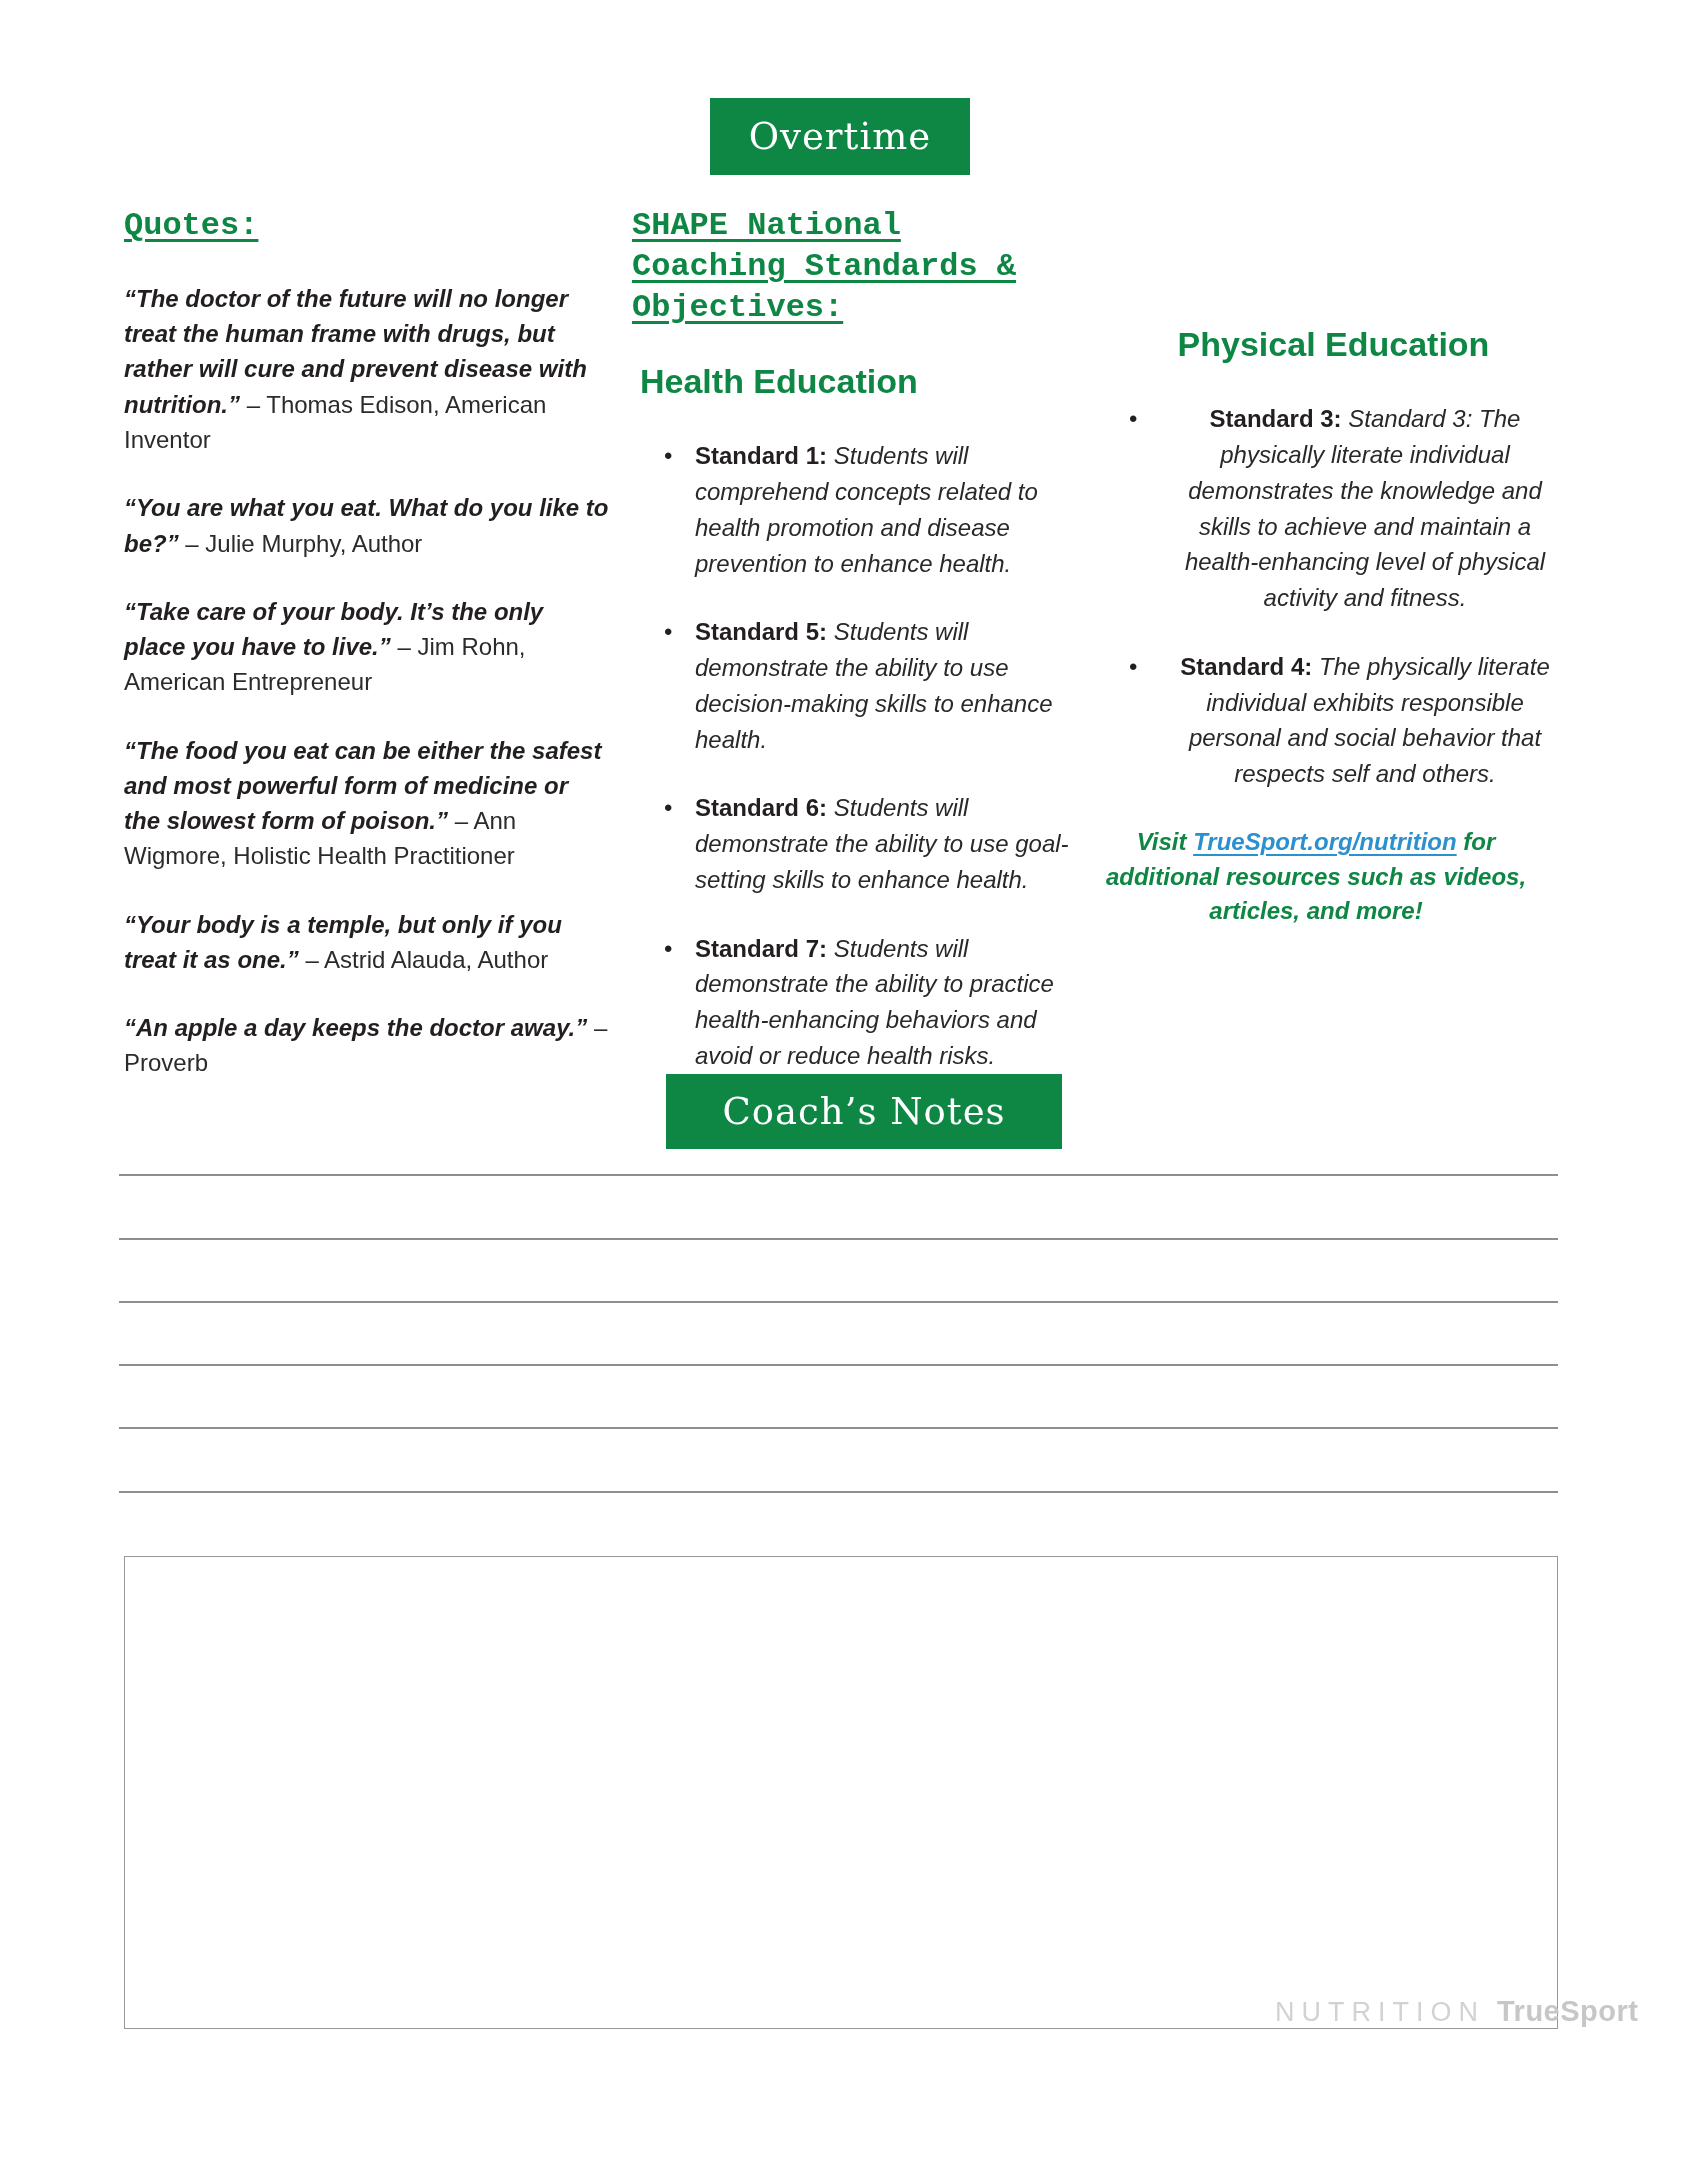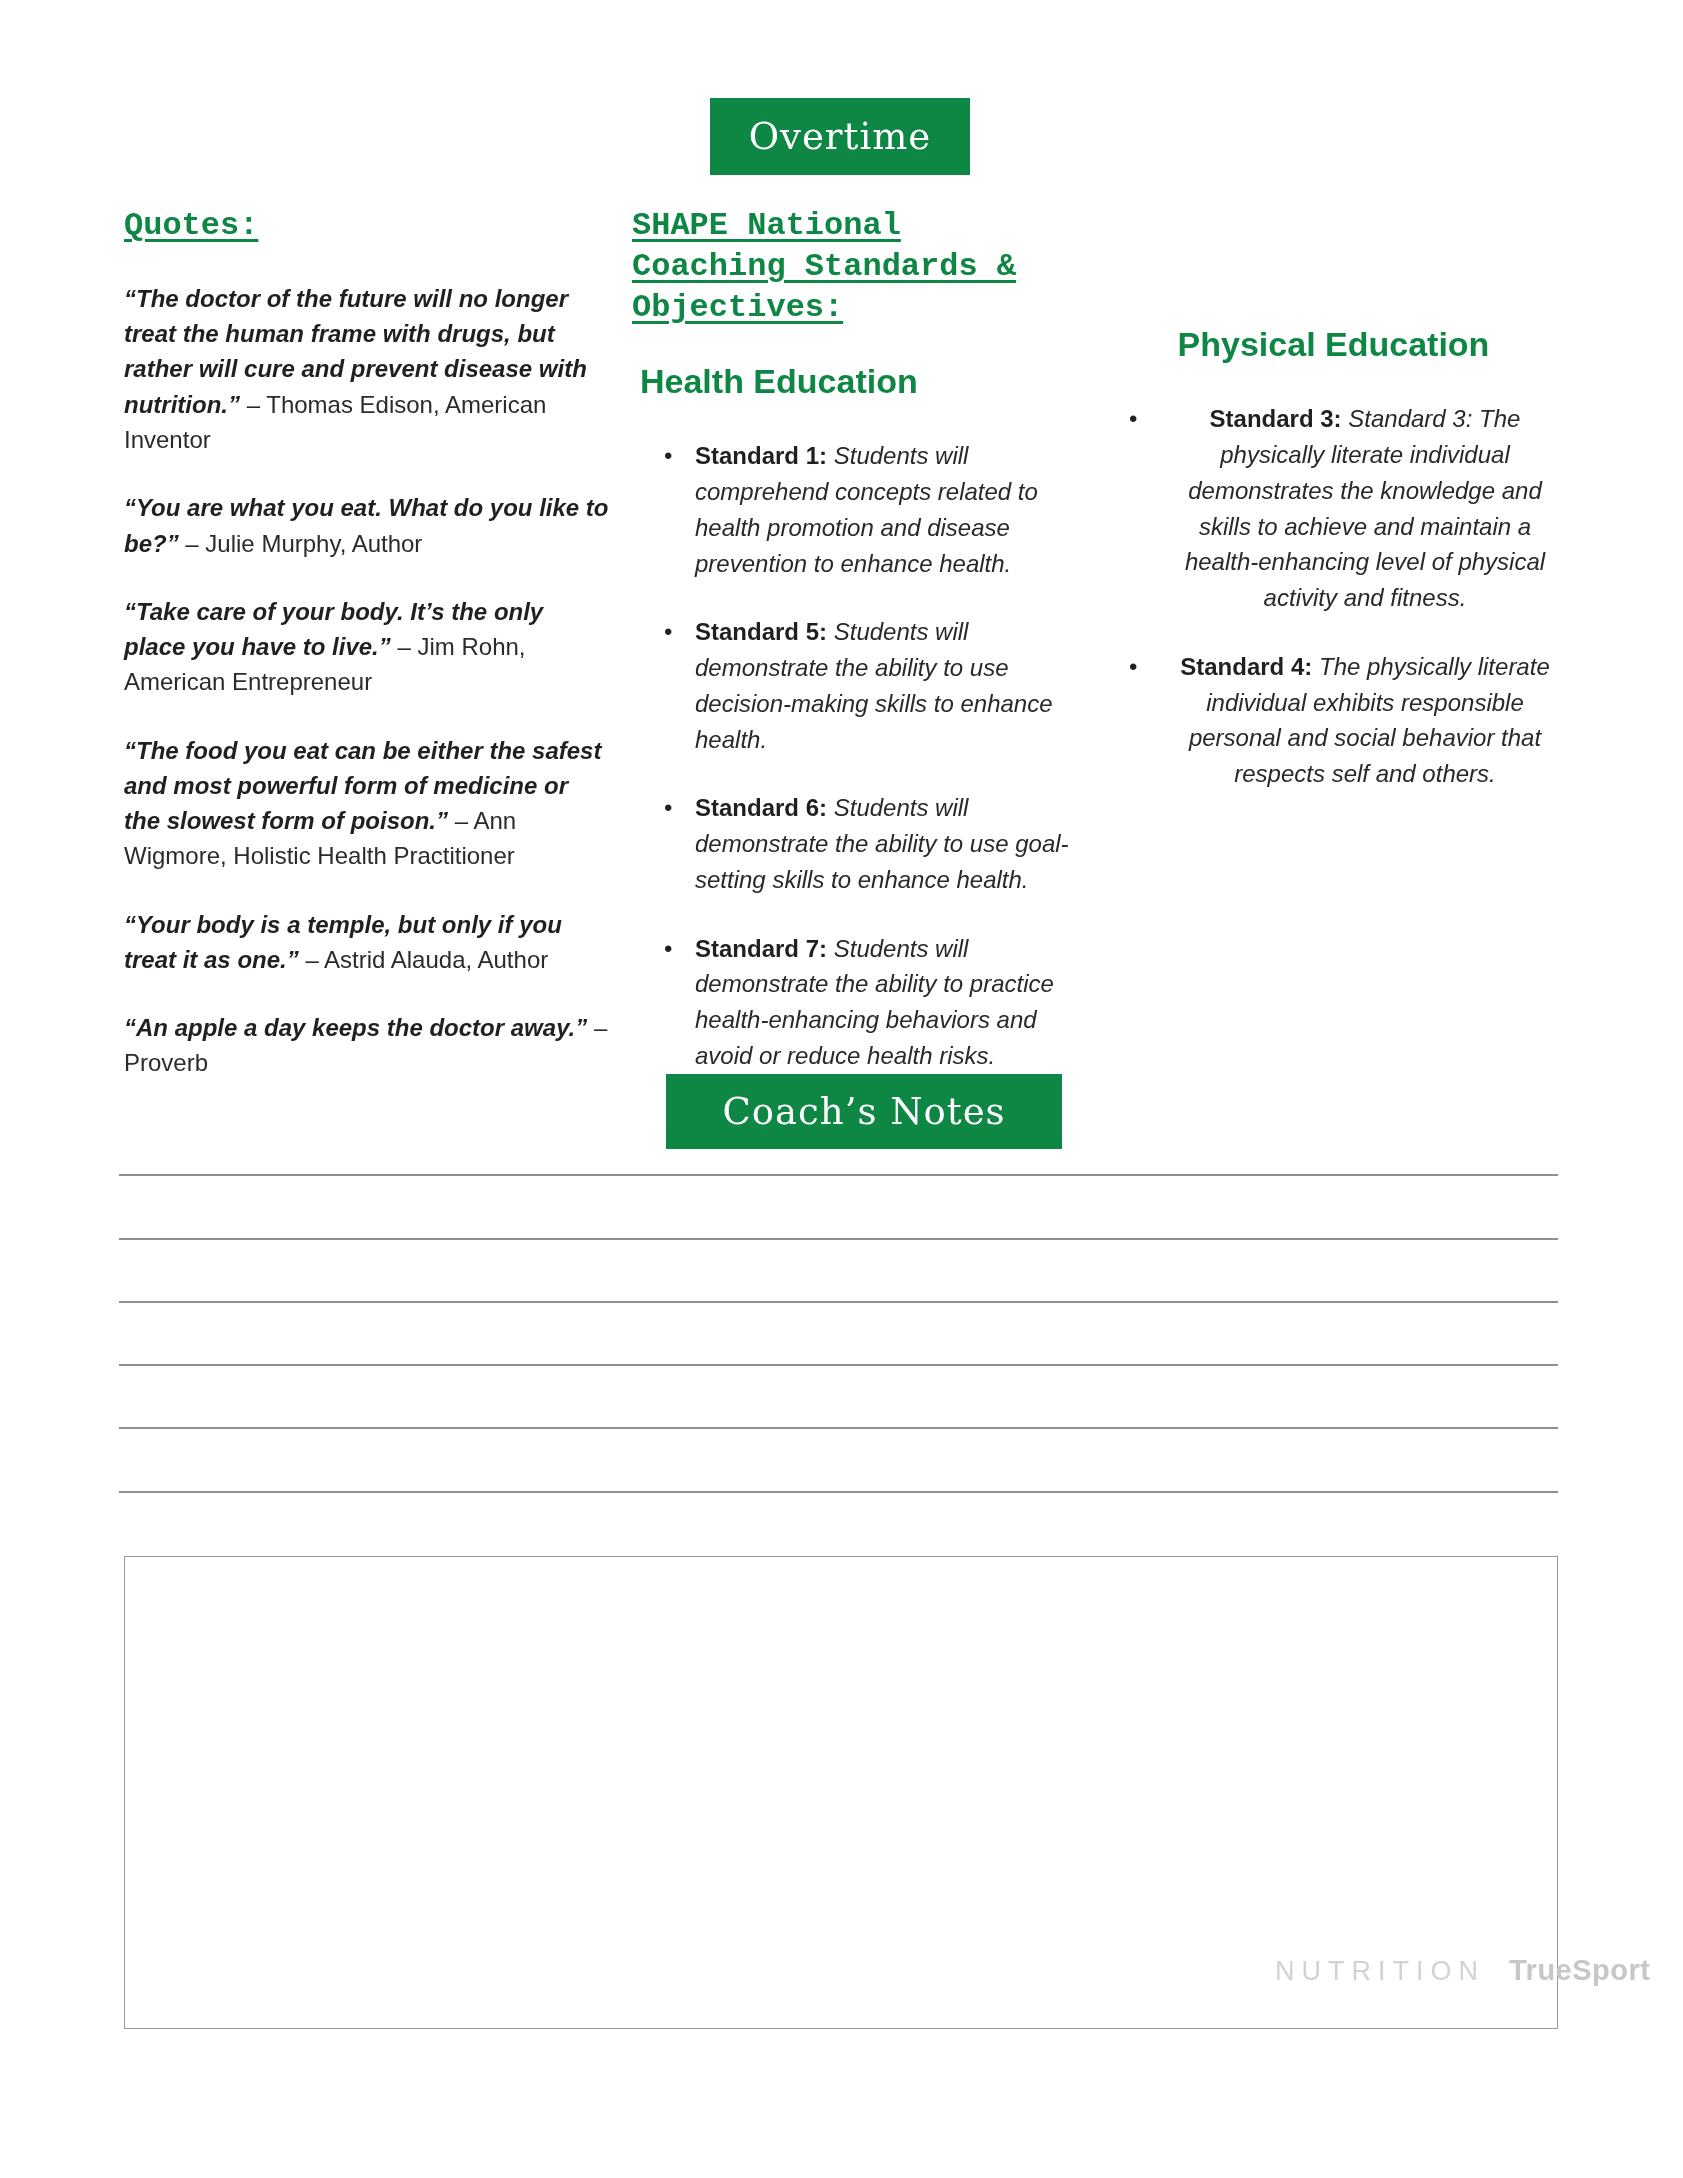--- a/index.html
+++ b/index.html
@@ -73,22 +73,22 @@
   .note-line{
     position:absolute;left:119px;width:1439px;height:2px;
     background:#8e8e8e;
   }
   .notes-box{
     position:absolute;left:124px;top:1556px;width:1434px;height:473px;
     border:1.5px solid #989898;background:#ffffff;box-sizing:border-box;
   }
   
   .footer{
-    position:absolute;left:1275px;top:1954px;
-    display:flex;align-items:baseline;gap:24px;
+    position:absolute;left:1275px;top:1995px;
+    display:flex;align-items:baseline;gap:12px;
   }
   .footer .program{
     font-size:27px;letter-spacing:7px;color:#d2d2d2;font-weight:400;
   }
   .footer .brand{
     font-size:29px;font-weight:bold;color:#c7c7c7;letter-spacing:0.5px;
   }
 </style>
 </head>
 <body>
@@ -118,20 +118,21 @@
       <li><span class="std-label">Standard 7:</span> <span class="std-text">Students will demonstrate the ability to practice health-enhancing behaviors and avoid or reduce health risks.</span></li>
     </ul>
   </div>
 
   <div class="col col-right">
     <h3 class="h-green-sub">Physical Education</h3>
     <ul class="std-list">
       <li><span class="std-label">Standard 3:</span> <span class="std-text">Standard 3: The physically literate individual demonstrates the knowledge and skills to achieve and maintain a health-enhancing level of physical activity and fitness.</span></li>
       <li><span class="std-label">Standard 4:</span> <span class="std-text">The physically literate individual exhibits responsible personal and social behavior that respects self and others.</span></li>
     </ul>
+    <p class="visit"><span>Visit </span><a>TrueSport.org/nutrition</a><span> for additional resources such as videos, articles, and more!</span></p>
   </div>
 
   <div class="banner coach">Coach’s Notes</div>
 
   <div class="note-line" style="top:1174px"></div>
   <div class="note-line" style="top:1238px"></div>
   <div class="note-line" style="top:1301px"></div>
   <div class="note-line" style="top:1364px"></div>
   <div class="note-line" style="top:1427px"></div>
   <div class="note-line" style="top:1491px"></div>

